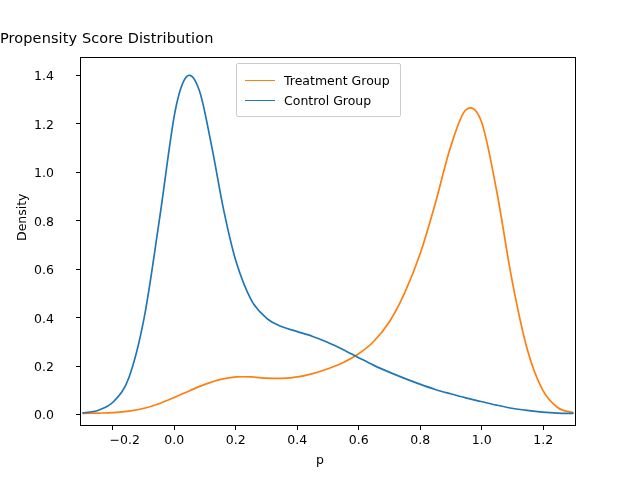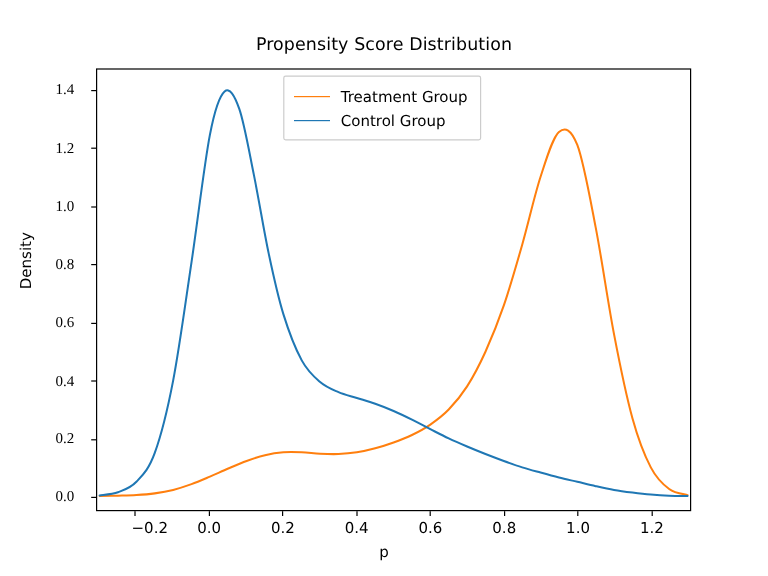--- a/index.html
+++ b/index.html
@@ -18,21 +18,20 @@
     position: relative;
     width: 640px;
     height: 480px;
     background: #ffffff;
   }
   #chart-title {
     position: absolute;
     left: 0;
     top: 30px;
     width: 640px;
-    text-align: center;
     font-size: 14.5px;
     color: #000000;
     letter-spacing: 0.1px;
   }
   #plot-area {
     position: absolute;
     left: 80px;
     top: 57px;
     width: 496px;
     height: 369px;
@@ -48,23 +47,22 @@
     height: 100%;
     display: block;
   }
   .tick-label {
     position: absolute;
     font-size: 12.5px;
     color: #000000;
     white-space: nowrap;
   }
   .ytick-label {
-    text-align: center;
+    text-align: left;
     transform: translateY(-50%);
-    font-family: Liberation Serif, serif;
   }
   .xtick-label {
     text-align: center;
     transform: translateX(-50%);
   }
   .tick-mark {
     position: absolute;
     background: #000000;
   }
   .xtick-mark {

